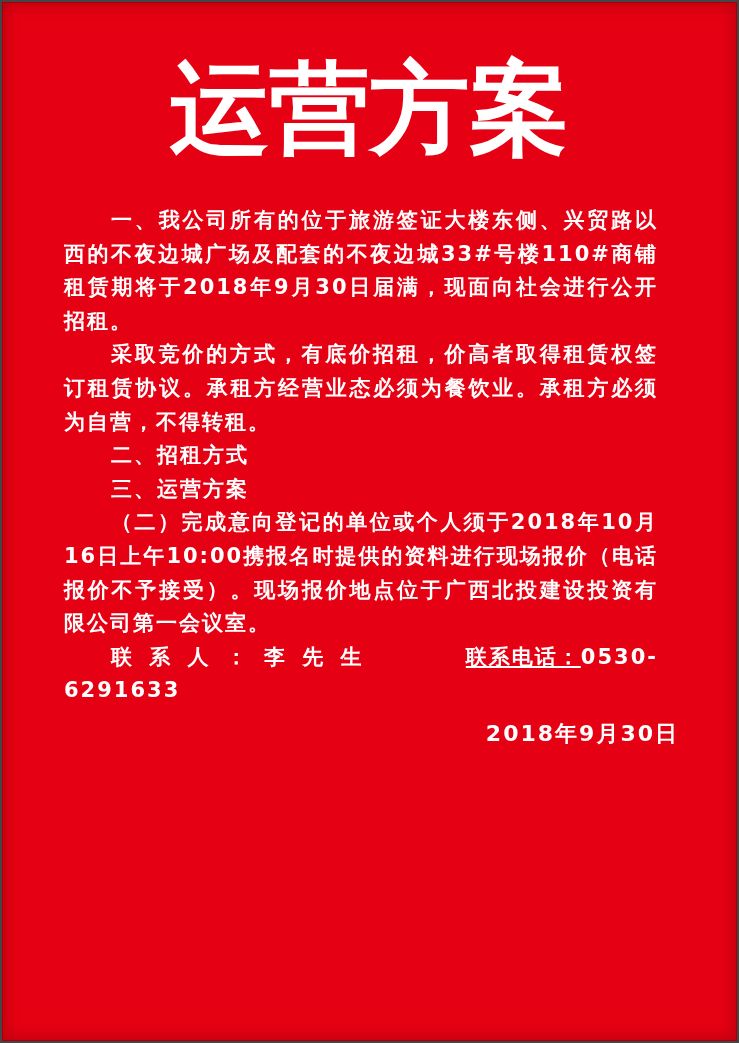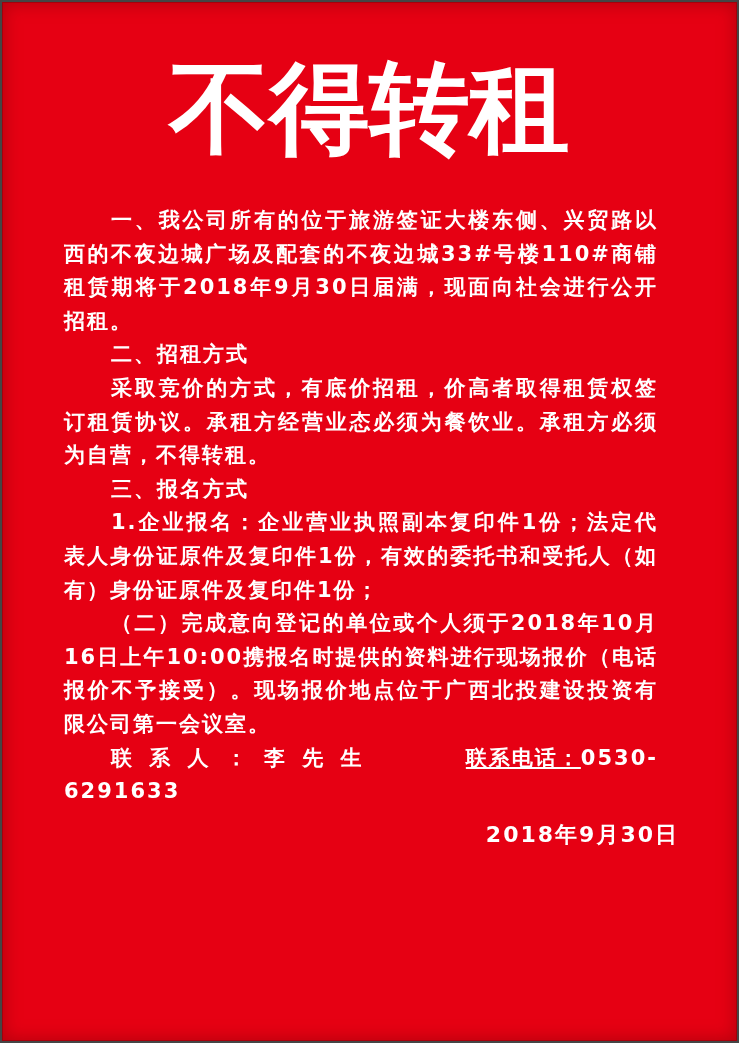--- a/index.html
+++ b/index.html
@@ -57,28 +57,27 @@
     font-weight: bold;
     line-height: 31px;
     letter-spacing: 2px;
   }
 </style>
 </head>
 <body>
 
 <div class="poster">
 
-  <h1 class="title">不得转租</h1>
+  <h1 class="title">运营方案</h1>
 
   <div class="body">
     <p>一、我公司所有的位于旅游签证大楼东侧、兴贸路以西的不夜边城广场及配套的不夜边城33#号楼110#商铺租赁期将于2018年9月30日届满，现面向社会进行公开招租。</p>
+    <p>采取竞价的方式，有底价招租，价高者取得租赁权签订租赁协议。承租方经营业态必须为餐饮业。承租方必须为自营，不得转租。</p>
     <p>二、招租方式</p>
-    <p>采取竞价的方式，有底价招租，价高者取得租赁权签订租赁协议。承租方经营业态必须为餐饮业。承租方必须为自营，不得转租。</p>
-    <p>三、报名方式</p>
-    <p>1.企业报名：企业营业执照副本复印件1份；法定代表人身份证原件及复印件1份，有效的委托书和受托人（如有）身份证原件及复印件1份；</p>
+    <p>三、运营方案</p>
     <p>（二）完成意向登记的单位或个人须于2018年10月16日上午10:00携报名时提供的资料进行现场报价（电话报价不予接受）。现场报价地点位于广西北投建设投资有限公司第一会议室。</p>
     <p class="contact">
       <span>联系人：</span><span>李先生</span><span class="gap">联系电话：</span><span>0530-6291633</span>
     </p>
   </div>
 
   <div class="signature">
     <div class="date">2018年9月30日</div>
   </div>
 

